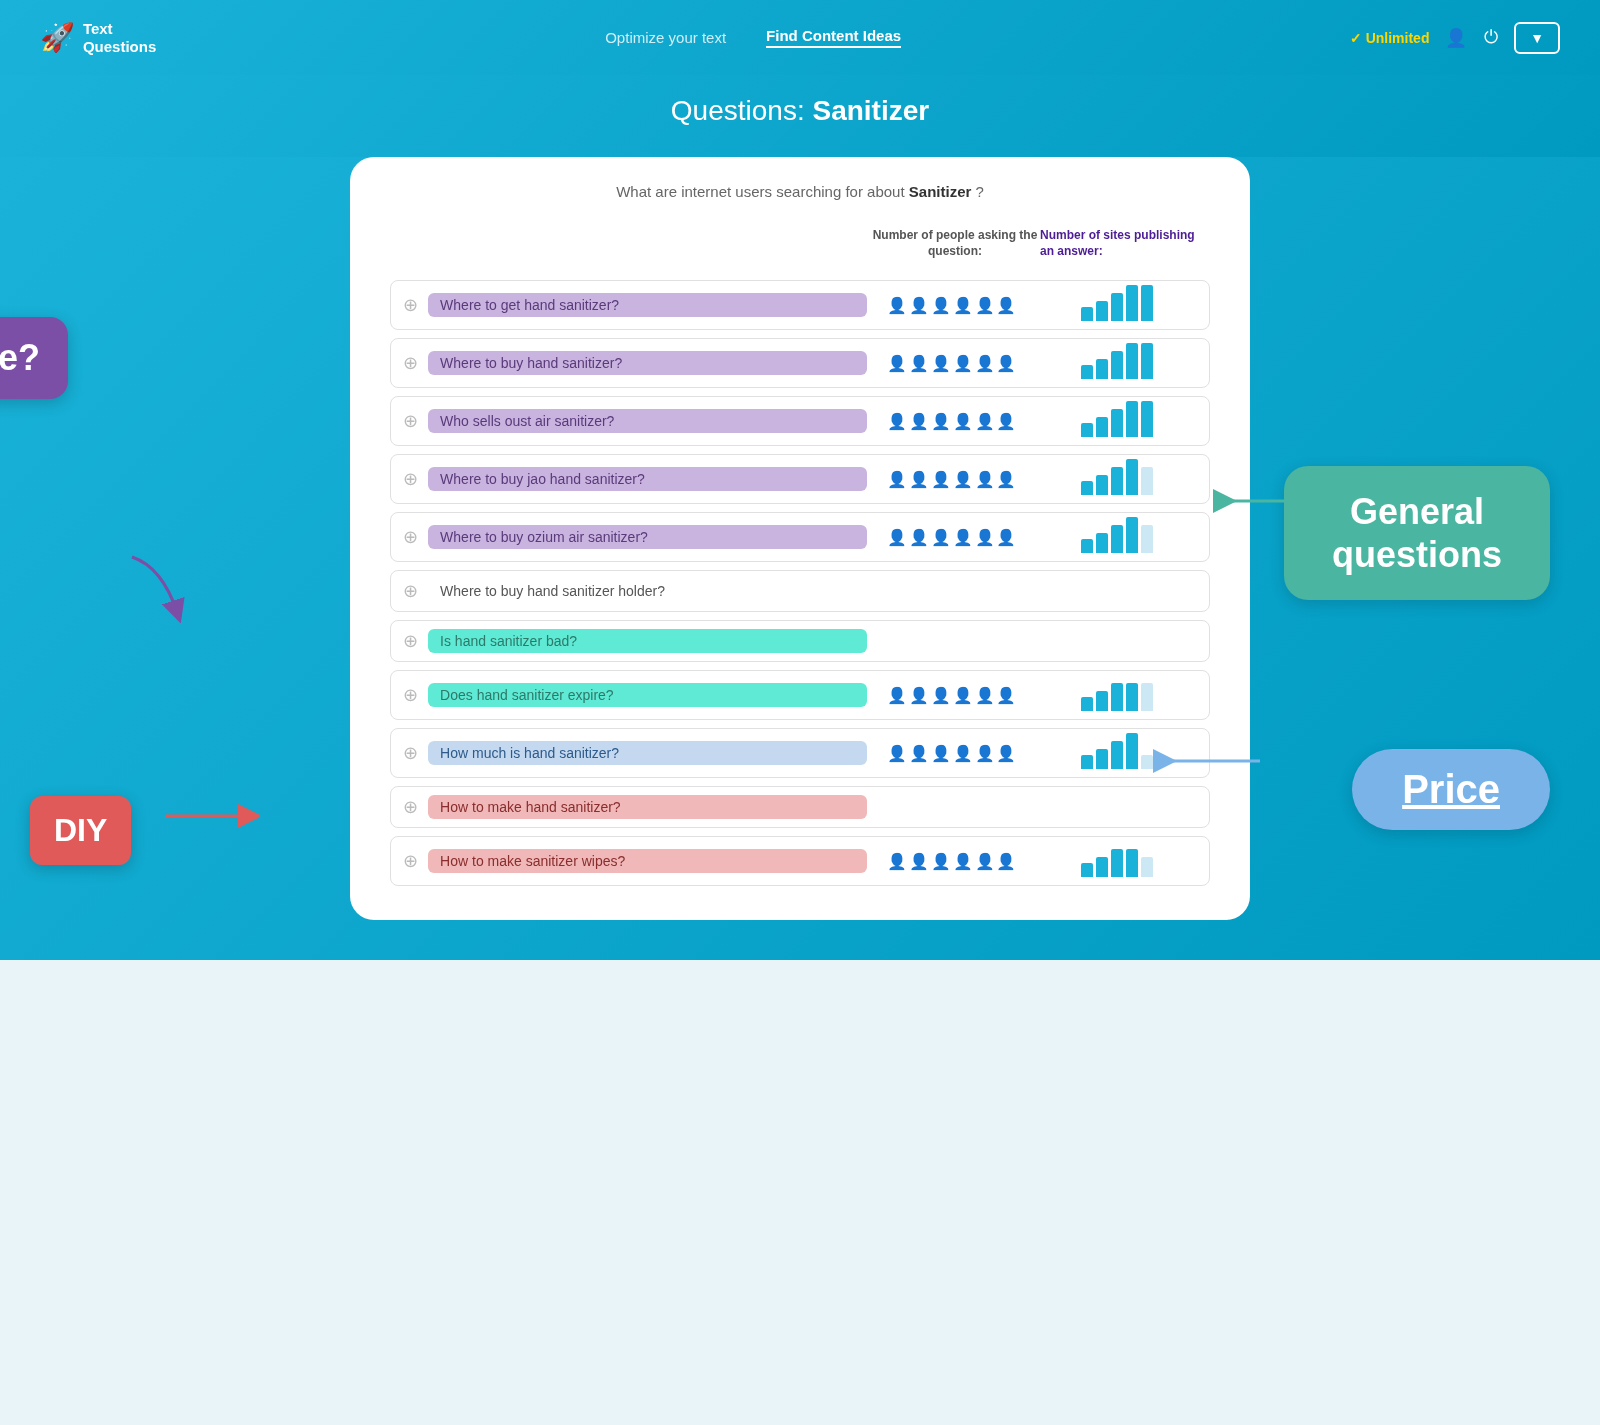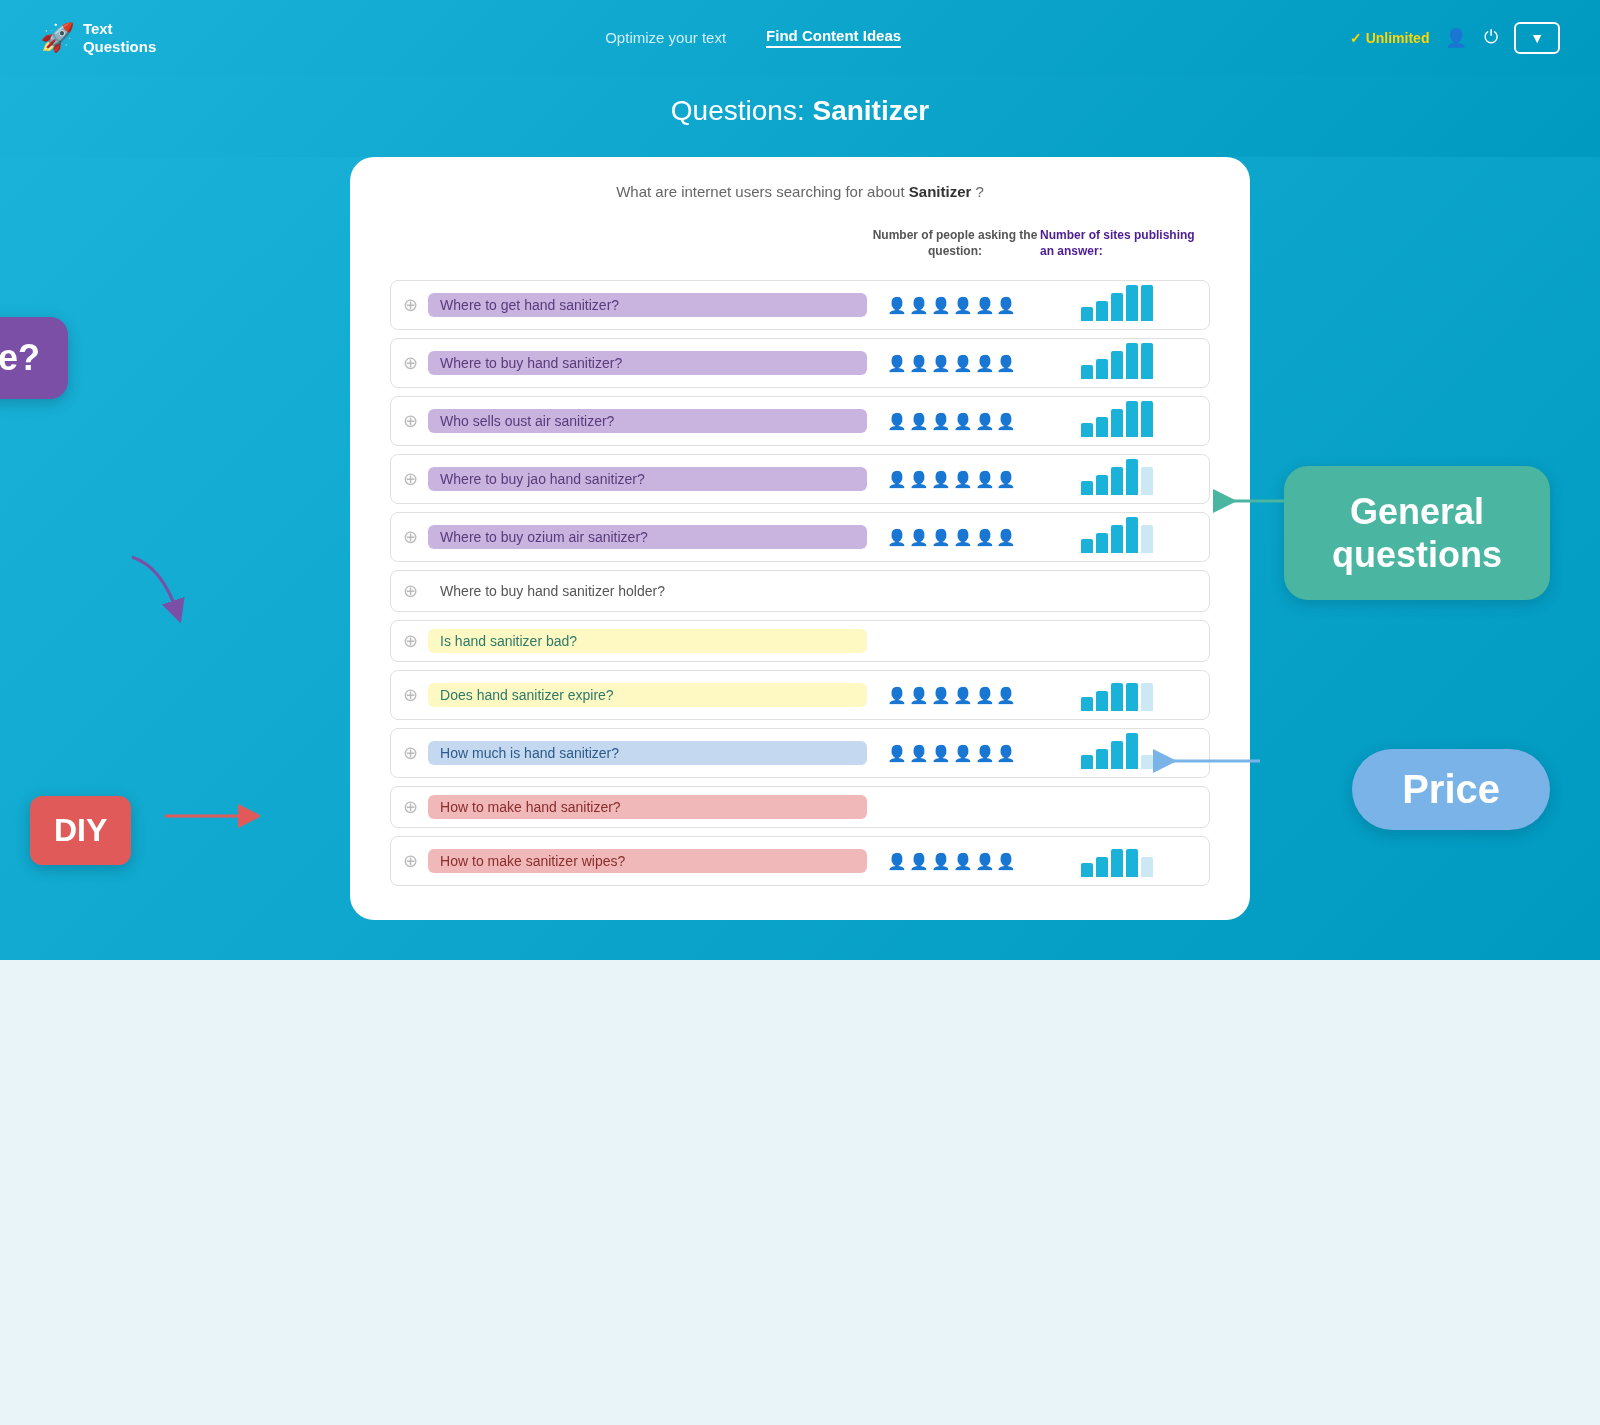--- a/index.html
+++ b/index.html
@@ -216,21 +216,21 @@
       flex-shrink: 0;
     }
     .question-tag {
       padding: 4px 12px;
       border-radius: 6px;
       font-size: 14px;
       font-weight: 400;
       flex: 1;
     }
     .tag-purple { background: #c9b4e0; color: #5a3a7a; }
-    .tag-green { background: #fef9c3; color: #2d7a6a; }
+    .tag-green { background: #5eead4; color: #2d7a6a; }
     .tag-blue { background: #c4d9f0; color: #2d5a8a; }
     .tag-pink { background: #f0b8b8; color: #8a2d2d; }
     .tag-none { background: transparent; color: #555; }
 
     .people-col {
       width: 170px;
       display: flex;
       justify-content: center;
       gap: 2px;
       flex-shrink: 0;
@@ -322,21 +322,21 @@
     <svg width="100" height="50" viewBox="0 0 100 50">
       <defs>
         <marker id="arrowhead-teal" markerWidth="8" markerHeight="8" refX="4" refY="4" orient="auto">
           <path d="M8,0 L0,4 L8,8 Z" fill="#4ab5a0"></path>
         </marker>
       </defs>
       <path d="M90,25 L15,25" stroke="#4ab5a0" stroke-width="3" fill="none" marker-end="url(#arrowhead-teal)"></path>
     </svg>
   </div>
 
-  <div class="price-callout" style="position:absolute; right:50px; bottom:130px; z-index:20;">
+  <div class="price-callout" style="position:absolute; right:50px; bottom:130px; z-index:20;text-decoration:underline;">
     <span>Price</span>
   </div>
 
   <div style="position:absolute; right:330px; bottom:175px; z-index:20;">
     <svg width="120" height="40" viewBox="0 0 120 40">
       <defs>
         <marker id="arrowhead-blue" markerWidth="8" markerHeight="8" refX="4" refY="4" orient="auto">
           <path d="M8,0 L0,4 L8,8 Z" fill="#7ab3e8"></path>
         </marker>
       </defs>

